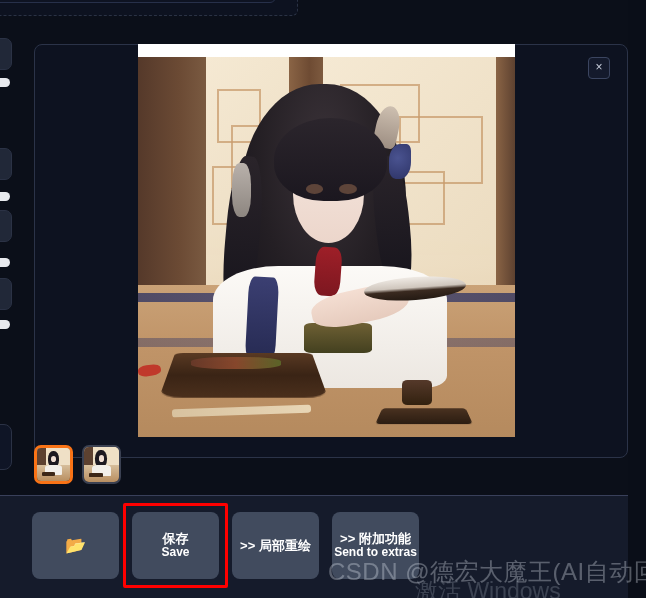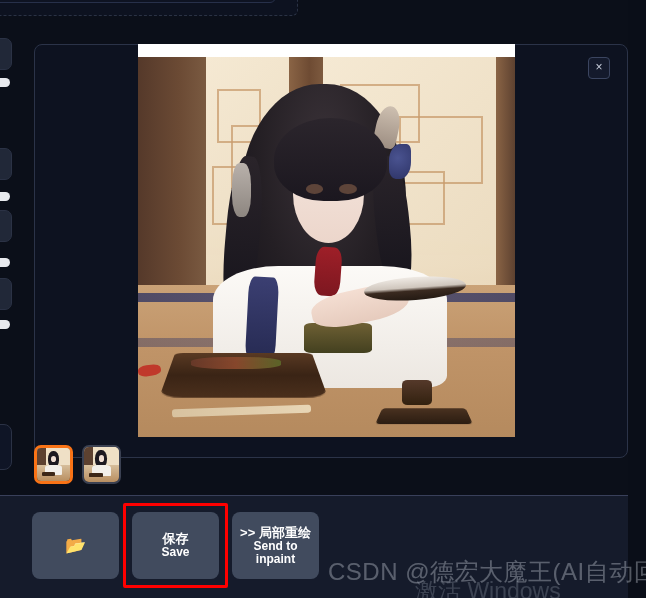--- a/index.html
+++ b/index.html
@@ -511,23 +511,26 @@
       <button class="act-btn">
         <span class="cn">保存</span>
         <span class="en">Save</span>
       </button>
     </div>
 
 
 
     <button class="act-btn">
       <span class="cn">&gt;&gt; 局部重绘</span>
-      <span class="en">Send to inpaint</span>
     </button>
 
+    <button class="act-btn">
+      <span class="cn">&gt;&gt; 附加功能</span>
+      <span class="en">Send to extras</span>
+    </button>
   </div>
 
   <div id="right-strip"></div>
 
   <div id="watermark-csdn">CSDN @德宏大魔王(AI自动回关)</div>
   <div id="watermark-windows">激活 Windows</div>
 
 </div>
 
 </body></html>

